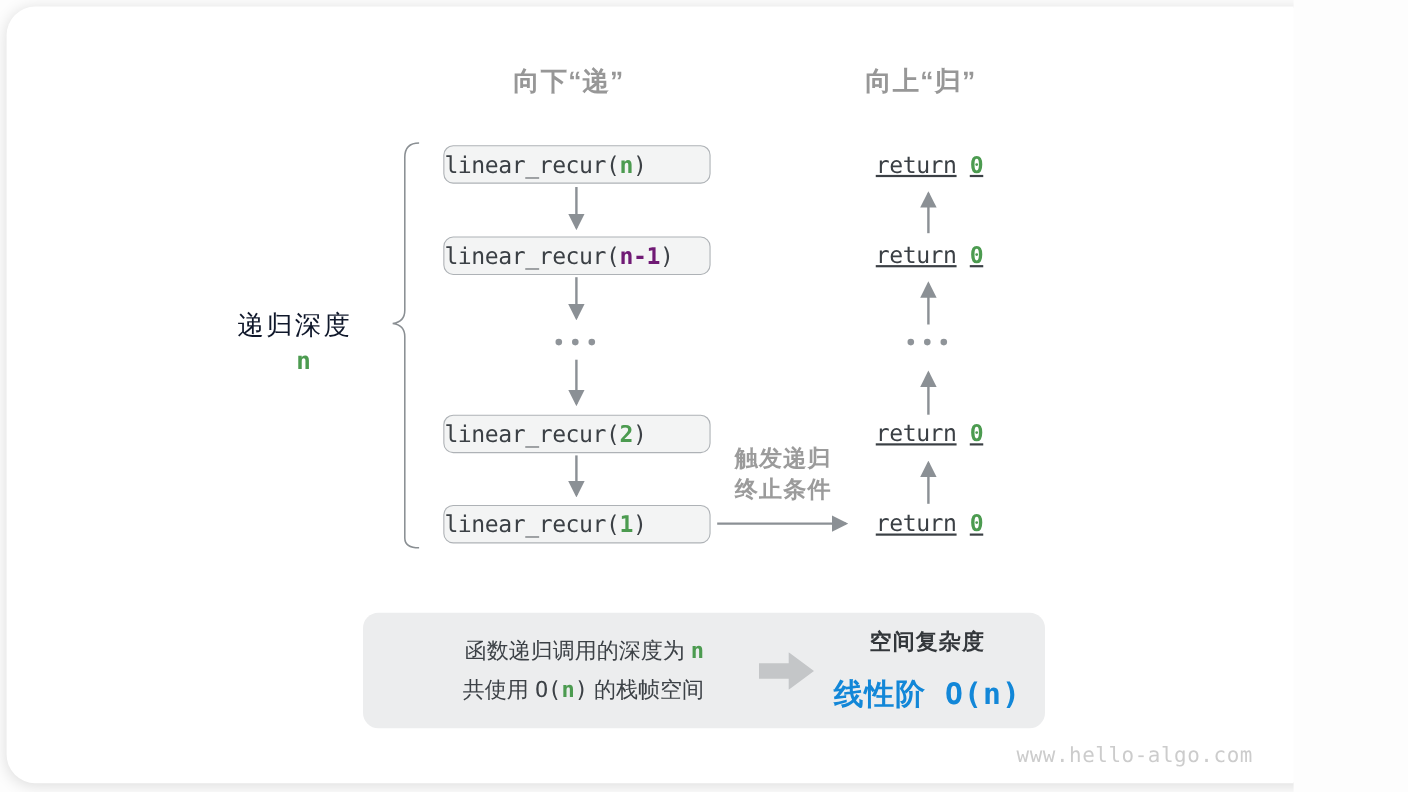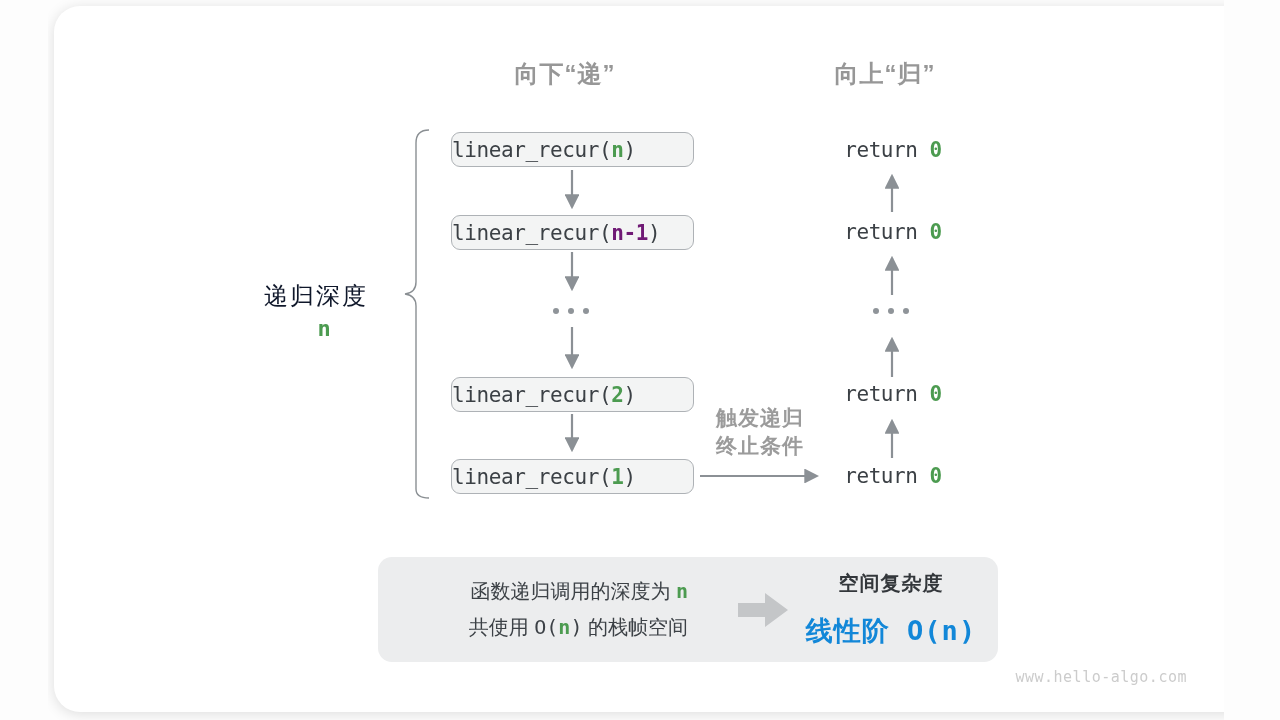--- a/index.html
+++ b/index.html
@@ -1,17 +1,17 @@
 <!DOCTYPE html>
 <html><head>
 <meta charset="utf-8">
 <style>
   html,body{margin:0;padding:0;background:#fdfdfd;width:1280px;height:720px;
     font-family:"Liberation Sans",sans-serif;}
-  .stage{position:relative;width:1176px;height:720px;overflow:hidden;margin-left:48px;}
+  .stage{position:relative;width:1176px;height:720px;overflow:hidden;}
   .card{position:absolute;left:6px;top:6px;width:1266px;height:706px;background:#ffffff;
     border-radius:26px;box-shadow:0 2px 14px rgba(0,0,0,.13);}
   .overlay{position:absolute;left:0;top:0;width:1280px;height:720px;pointer-events:none;}
 
   .hdr{position:absolute;top:58px;width:200px;text-align:center;font-size:24px;font-weight:bold;
     color:#979797;letter-spacing:1px;}
   .hdr-down{left:417px;}
   .hdr-up{left:737px;}
 
   .depth-label{position:absolute;left:216px;top:280px;width:140px;text-align:left;
@@ -20,21 +20,21 @@
     font-family:"DejaVu Sans Mono","Liberation Mono",monospace;font-size:22px;font-weight:bold;}
   .frame{position:absolute;left:403px;width:243px;height:35px;background:#f3f4f4;
     border:1.6px solid #aeb2b6;border-radius:9px;display:flex;align-items:center;
     font-family:"DejaVu Sans Mono","Liberation Mono",monospace;font-size:21px;color:#3b4045;
     box-sizing:border-box;letter-spacing:-0.4px;}
   .f0{top:132px;} .f1{top:215px;} .f2{top:377px;} .f3{top:459px;}
   .arg{font-weight:bold;}
 
   .ret{position:absolute;left:765px;width:160px;height:28px;line-height:28px;text-align:center;
     font-family:"DejaVu Sans Mono","Liberation Mono",monospace;font-size:21px;color:#3b4045;
-    letter-spacing:-0.4px;}
+    letter-spacing:-0.4px;text-decoration:underline;}
   .r0{top:136px;} .r1{top:218px;} .r2{top:380px;} .r3{top:462px;}
   .ret .val{font-weight:bold;margin-left:12px;}
 
   .dots{position:absolute;display:flex;gap:9px;}
   .dots i{width:6px;height:6px;border-radius:50%;background:#8f9499;display:block;}
   .dots-left{left:505px;top:308px;}
   .dots-right{left:825px;top:308px;}
 
   .annotation{position:absolute;left:642px;top:404px;width:140px;text-align:center;
     font-size:21px;font-weight:bold;color:#9b9b9b;line-height:28px;letter-spacing:1px;}
@@ -46,22 +46,22 @@
   .sum-left .ln{white-space:nowrap;}
   .sum-left .green{font-family:"DejaVu Sans Mono","Liberation Mono",monospace;font-weight:bold;}
   .sum-left .o{font-family:"DejaVu Sans Mono","Liberation Mono",monospace;color:#3c4146;}
   .big-arrow{position:absolute;left:360px;top:36px;width:50px;height:34px;}
   .sum-right{position:absolute;left:418px;top:0;width:190px;height:100%;display:flex;flex-direction:column;
     justify-content:center;align-items:center;gap:16px;}
   .sum-right .title{font-size:20px;font-weight:bold;color:#33373b;letter-spacing:1px;}
   .sum-right .value{font-size:27px;font-weight:bold;letter-spacing:1px;
     font-family:"DejaVu Sans Mono","Liberation Mono",monospace;}
 
-  .watermark{position:absolute;right:37px;bottom:34px;font-family:"DejaVu Sans Mono","Liberation Mono",monospace;
-    font-size:15px;color:#cccccc;letter-spacing:0.5px;}
+  .watermark{position:absolute;right:37px;bottom:22px;font-family:"DejaVu Sans Mono","Liberation Mono",monospace;
+    font-size:19px;color:#cccccc;letter-spacing:0.5px;}
 </style>
 </head>
 <body>
 
 <div class="stage">
   <div class="card"></div>
 
   <svg class="overlay" viewBox="0 0 1280 720">
     <defs>
       <marker id="ah" viewBox="0 0 10 10" refX="8.5" refY="5" markerWidth="6.8" markerHeight="6.8" orient="auto">

